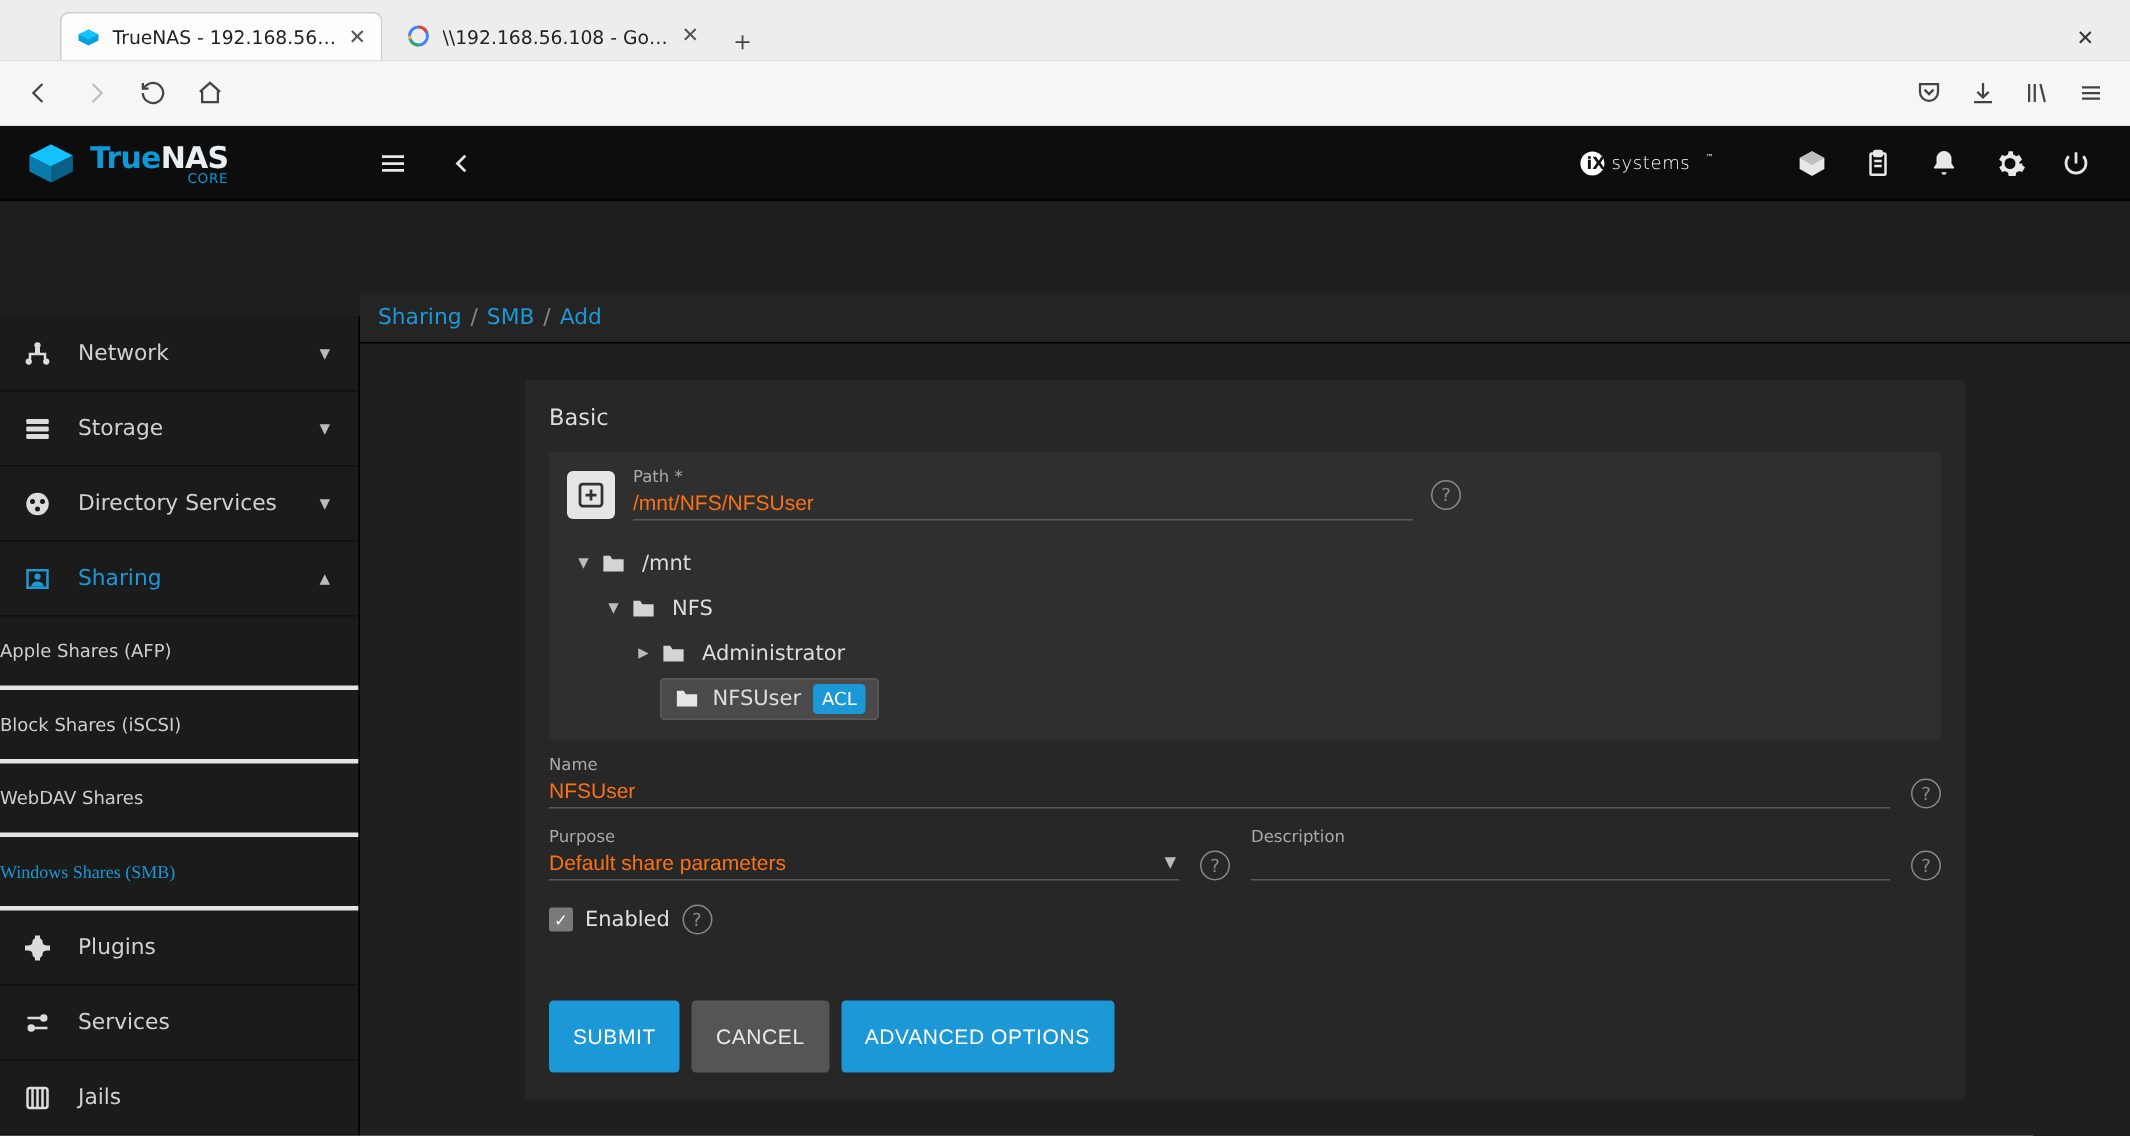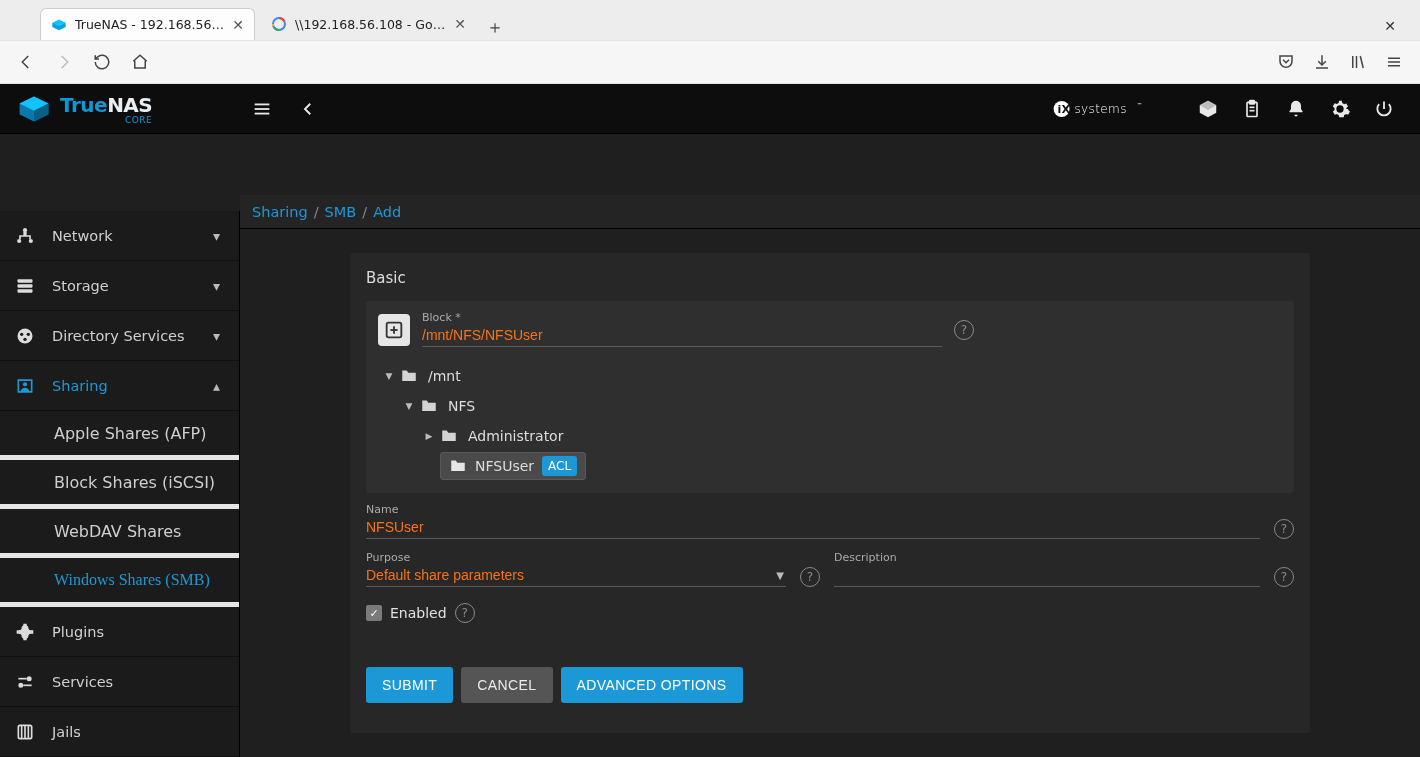--- a/index.html
+++ b/index.html
@@ -69,21 +69,21 @@
   .tico{width:44px;height:44px;display:flex;align-items:center;justify-content:center;color:#e8e8e8;}
 
   .app-body{flex:1;display:flex;min-height:0;align-items:flex-end;}
   .sidebar{width:240px;background:var(--sidebar);border-right:1px solid var(--black);overflow-y:auto;}
   .side-item{height:50px;display:flex;align-items:center;padding:0 14px;color:var(--sidebar-text);border-bottom:1px solid #101010;position:relative;}
   .side-item .sico{width:22px;height:22px;margin-right:16px;color:#dcdcdc;display:flex;align-items:center;justify-content:center;}
   .side-item .lbl{flex:1;font-size:14.5px;}
   .side-item .chev{width:12px;color:#bbb;}
   .side-item.active{color:var(--accent);}
   .side-item.active .sico{color:var(--accent);}
-  .sub-item{height:49px;display:flex;align-items:center;padding-left:54px;color:#cfcfcf;font-size:16px;border-bottom:5px solid #e5e5e5;}
+  .sub-item{height:49px;display:flex;align-items:center;color:#cfcfcf;font-size:12px;border-bottom:3px solid #e5e5e5;}
   .sub-item.active{color:var(--accent);font-family:Liberation Serif, serif;}
 
   .content{flex:1;display:flex;flex-direction:column;min-width:0;background:var(--content-bg);}
   .crumbbar{height:34px;display:flex;align-items:center;padding:0 12px;background:#242424;border-bottom:1px solid var(--black);font-size:14.5px;}
   .crumbbar a{color:var(--accent);text-decoration:none;}
   .crumbbar .sep{color:#888;margin:0 6px;}
   .crumbbar .right{margin-left:auto;color:#cfcfcf;font-size:14px;}
   .crumbbar .right a{color:var(--accent);}
 
   .page{flex:1;overflow:auto;display:flex;justify-content:center;padding:24px 0;}
@@ -108,21 +108,21 @@
   .aclbadge{display:inline-flex;align-items:center;height:20px;background:var(--accent);color:#fff;font-size:12px;border-radius:3px;padding:0 6px;margin-left:8px;}
 
   .row{display:flex;align-items:flex-end;gap:14px;margin-top:6px;}
   .col{flex:1;position:relative;}
   .sel-caret{position:absolute;right:2px;bottom:6px;color:#bbb;font-size:10px;pointer-events:none;}
 
   .enabled-row{display:flex;align-items:center;margin-top:16px;gap:8px;}
   .cbox{width:16px;height:16px;background:#7a7a7a;border-radius:2px;display:flex;align-items:center;justify-content:center;color:#fff;font-size:11px;}
 
   .actions{display:flex;gap:8px;margin-top:44px;}
-  .btn{height:36px;padding:0 16px;border:none;border-radius:3px;font-size:14px;font-weight:500;letter-spacing:.4px;cursor:pointer;}
+  .btn{height:48px;padding:0 16px;border:none;border-radius:3px;font-size:14px;font-weight:500;letter-spacing:.4px;cursor:pointer;}
   .btn.primary{background:var(--accent);color:#fff;}
   .btn.secondary{background:#555;color:#eaeaea;}
 
 </style>
 </head>
 <body>
 
 <div class="tabstrip">
   <div class="tabs">
     <div class="tab active">
@@ -395,21 +395,21 @@
           <div class="inner">
             <div class="path-row">
               <div class="addbox">
                 <svg width="22" height="22" viewBox="0 0 24 24" fill="#333">
                     <rect x="4" y="4" width="16" height="16" rx="2" fill="none" stroke="#333" stroke-width="2"></rect>
                     <line x1="12" y1="8" x2="12" y2="16" stroke="#333" stroke-width="2"></line>
                     <line x1="8" y1="12" x2="16" y2="12" stroke="#333" stroke-width="2"></line>
                   </svg>
               </div>
               <div class="field" style="max-width:520px;">
-                <span class="flabel">Block *</span>
+                <span class="flabel">Path *</span>
                 <input class="finput" value="/mnt/NFS/NFSUser" style="">
               </div>
               <div class="help">?</div>
             </div>
 
             <div class="tree">
               <div class="tnode">
                 <span class="tarrow">▼</span>
                 <span class="tfolder">
                     <svg width="18" height="16" viewBox="0 0 24 20" fill="currentColor">

